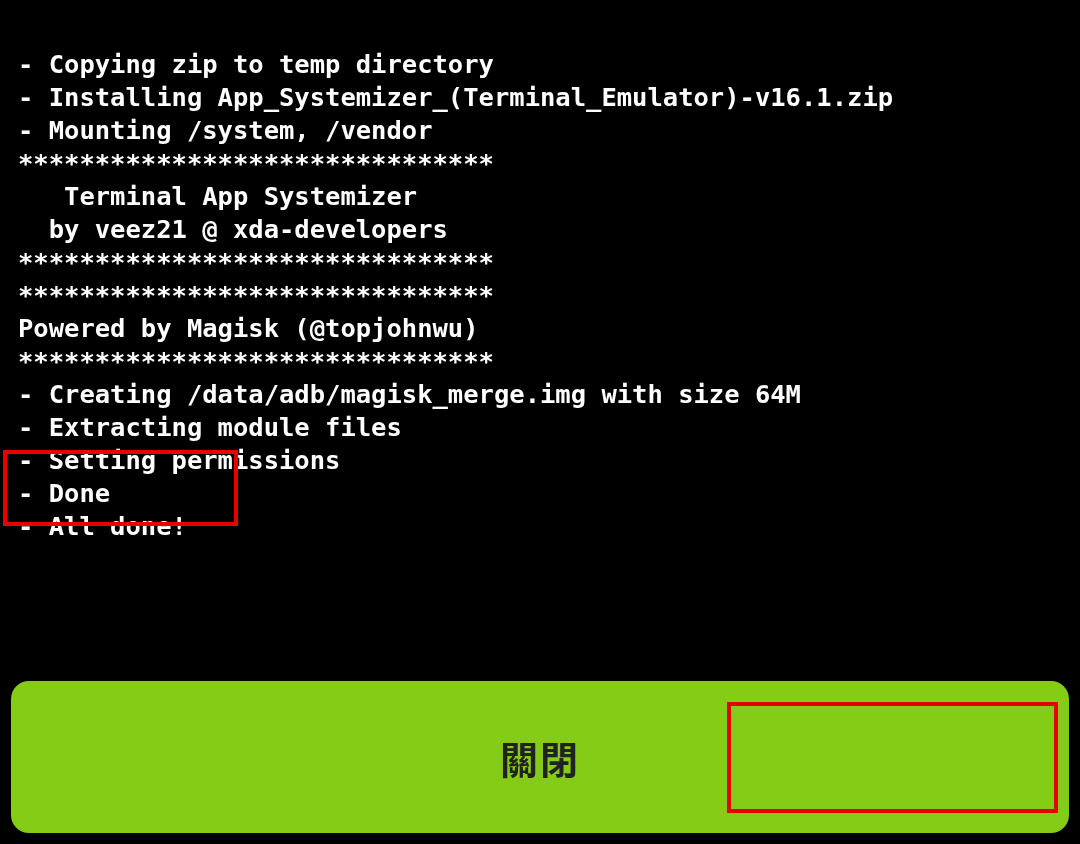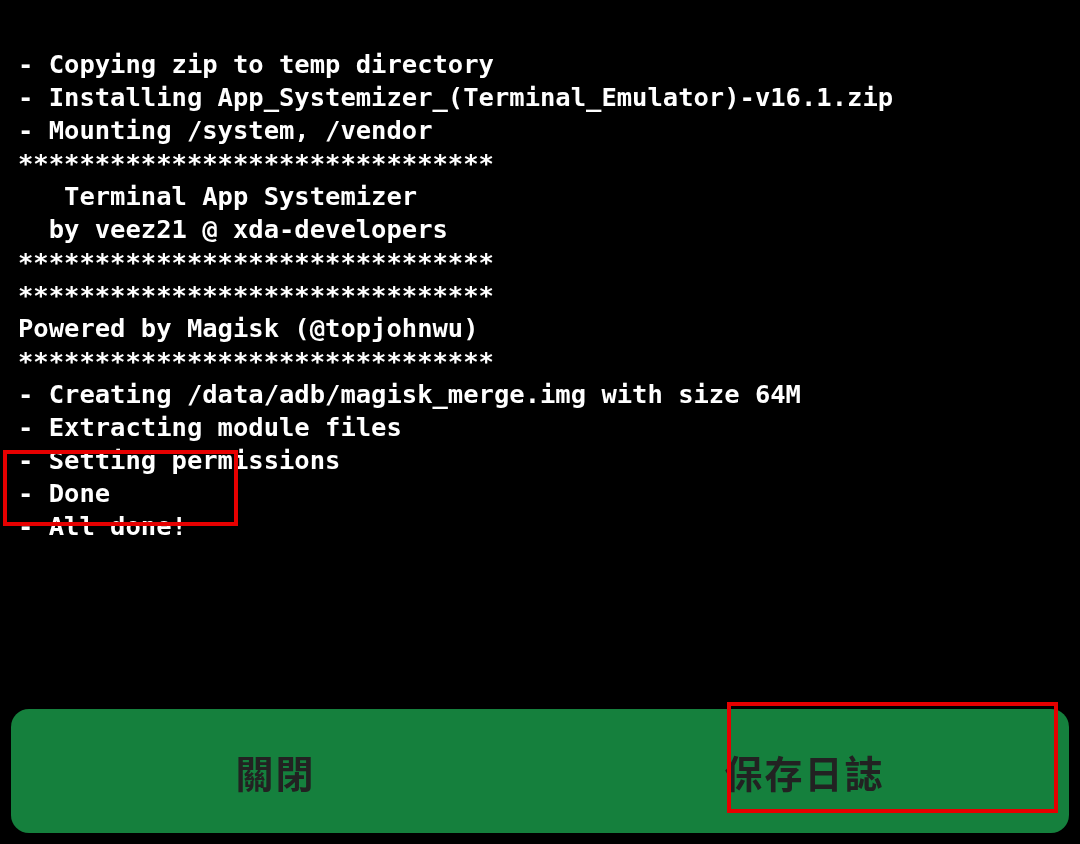--- a/index.html
+++ b/index.html
@@ -30,22 +30,22 @@
     width: 235px;
     height: 76px;
     border: 4px solid #e60000;
     pointer-events: none;
   }
   .button-bar {
     position: absolute;
     left: 11px;
     right: 11px;
     bottom: 11px;
-    height: 124px;
-    background: #15803d;
+    height: 152px;
+    background: #84cc16;
     border-radius: 18px;
     display: flex;
     align-items: stretch;
   }
   .btn {
     flex: 1;
     display: flex;
     align-items: center;
     justify-content: center;
     font-family: "Noto Sans CJK TC", "Microsoft JhengHei", "PingFang TC", sans-serif;
@@ -82,16 +82,15 @@
 - Creating /data/adb/magisk_merge.img with size 64M
 - Extracting module files
 - Setting permissions
 - Done
 - All done!</div>
 
 <div class="highlight-box-1"></div>
 
 <div class="button-bar">
   <div class="btn">關閉</div>
-  <div class="btn">保存日誌</div>
 </div>
 
 <div class="highlight-box-2"></div>
 
 </body></html>

